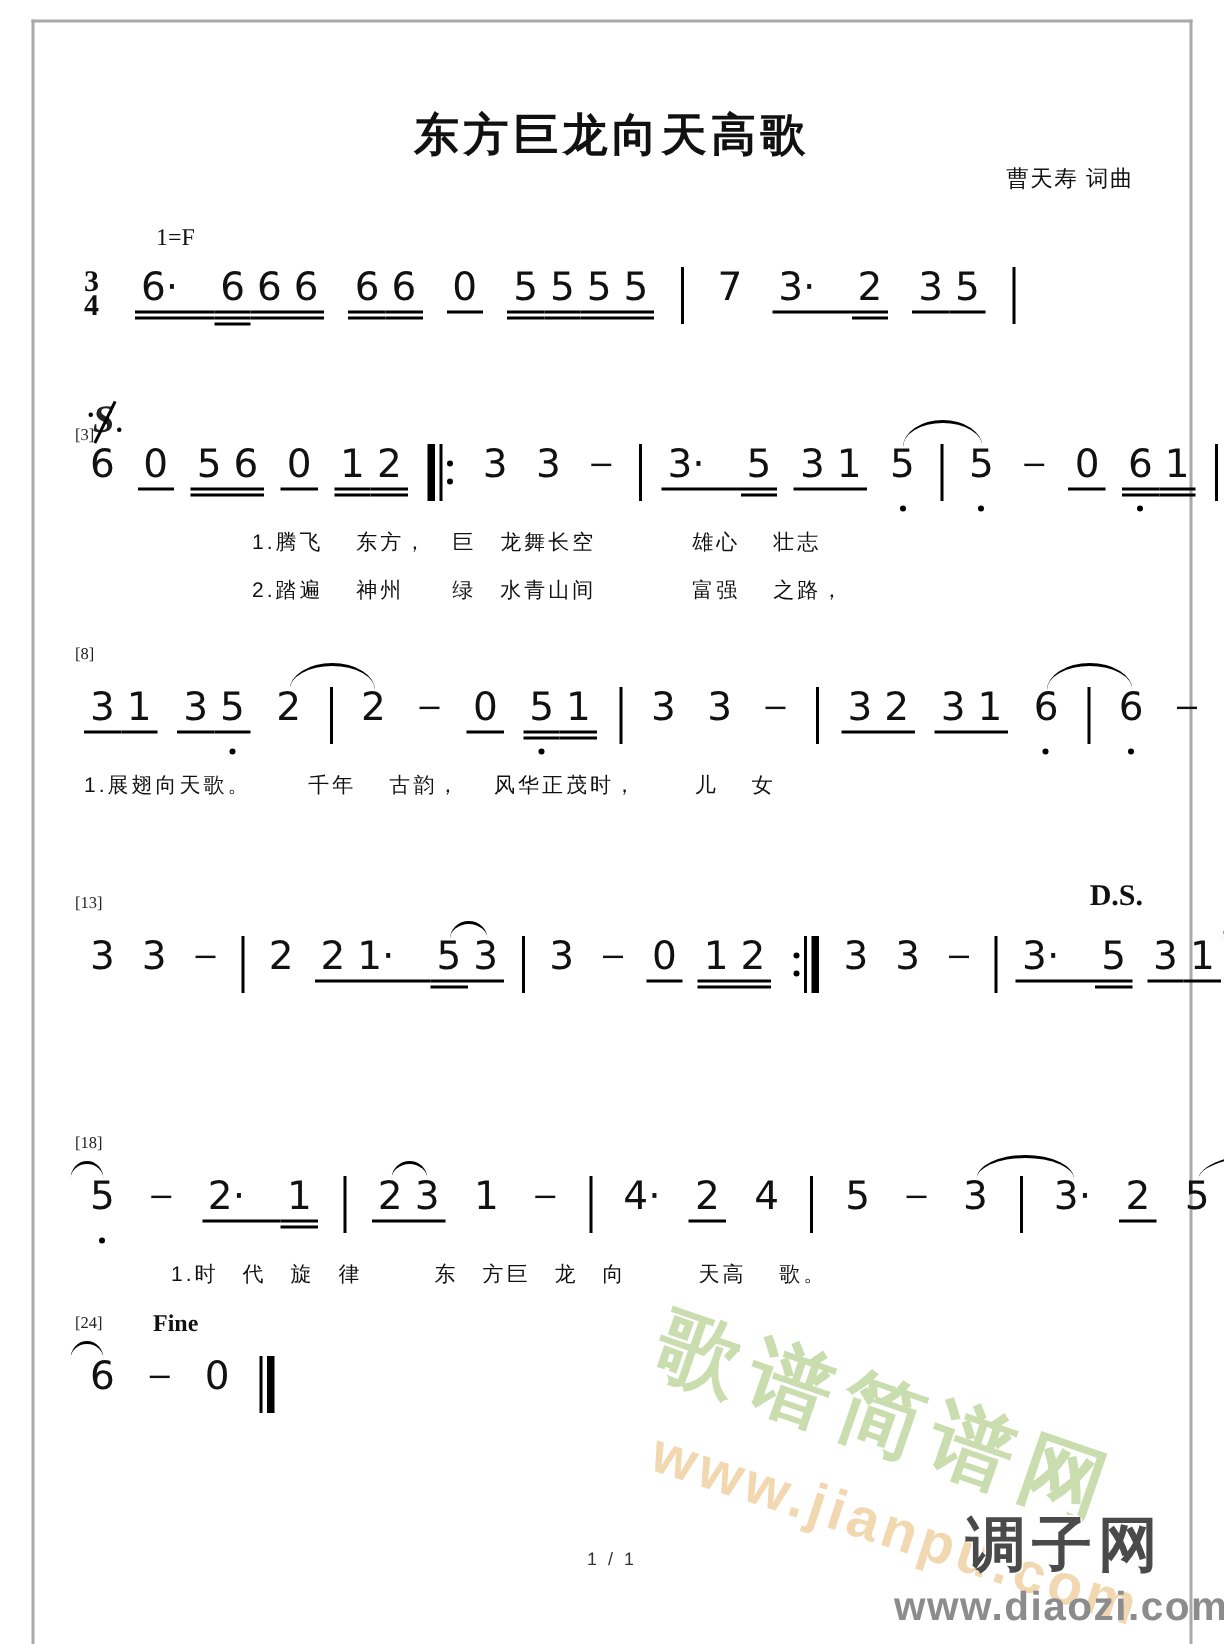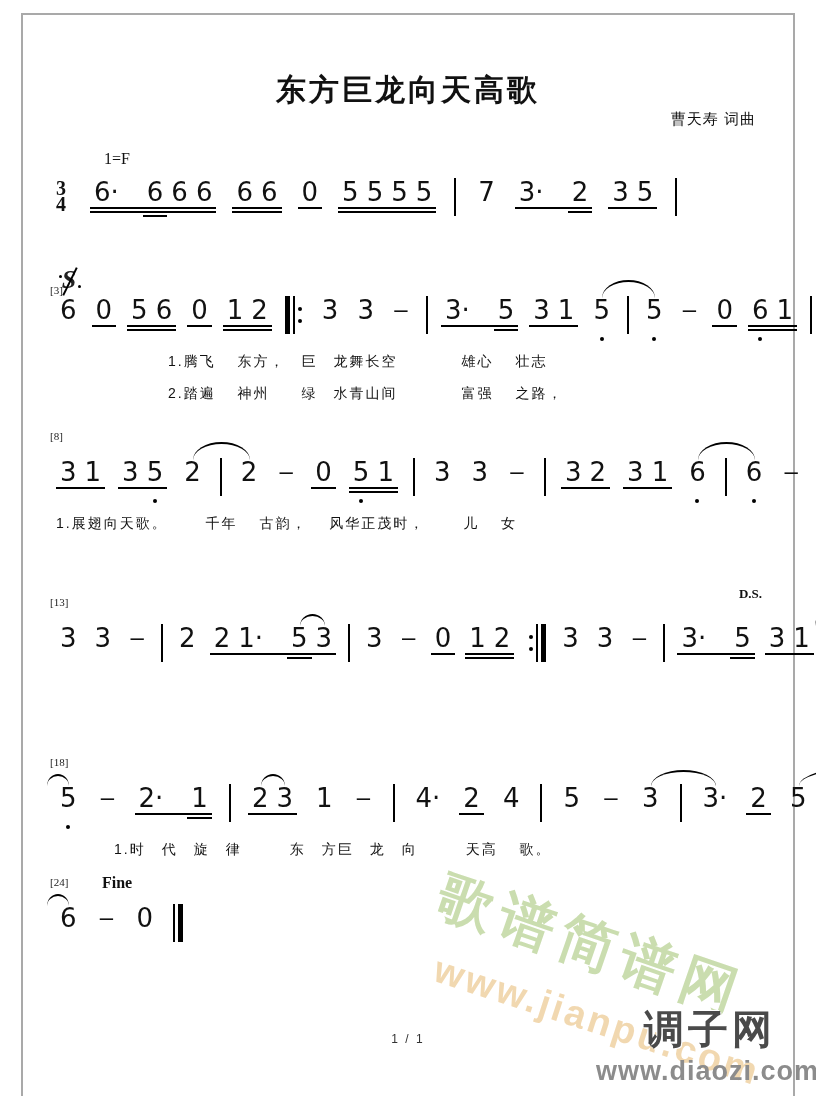--- a/index.html
+++ b/index.html
@@ -18,21 +18,21 @@
   .sys1{top:150px;}.sys2{top:270px;}.sys3{top:432px;}.sys4{top:598px;}
   .sys5{top:758px;}.sys6{top:878px;}
   .sys1{--gap:16px;}.sys2{--gap:11px;}.sys3{--gap:13px;}.sys4{--gap:10px;}
   .sys5{--gap:15px;}.sys6{--gap:14px;}
 
   .keysig{font-family:"Liberation Serif","DejaVu Serif",serif;font-size:16px;
           margin:0 0 2px 48px;height:22px;}
   .mlabel{position:absolute;top:-2px;left:-6px;font-family:"Liberation Serif","DejaVu Serif",serif;
           font-size:11px;color:#222;display:flex;align-items:flex-end;}
   .ds{position:absolute;top:-12px;right:28px;font-family:"Liberation Serif","DejaVu Serif",serif;
-      font-weight:bold;font-size:13px;}
+      font-weight:bold;font-size:20px;}
   .fine{position:absolute;top:-4px;left:46px;font-family:"Liberation Serif","DejaVu Serif",serif;
         font-weight:bold;font-size:16px;}
 
   .noterow{position:relative;display:flex;align-items:flex-start;margin-top:26px;height:48px;}
   .sys1 .noterow{margin-top:6px;}
 
   
   .ts{display:flex;flex-direction:column;align-items:center;
       font-family:"Liberation Serif","DejaVu Serif",serif;font-weight:bold;
       font-size:20px;line-height:16px;margin:2px 8px 0 0;}

